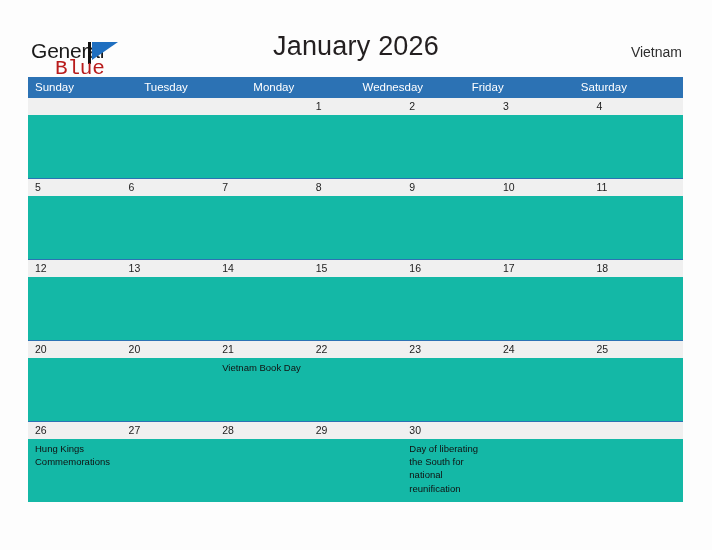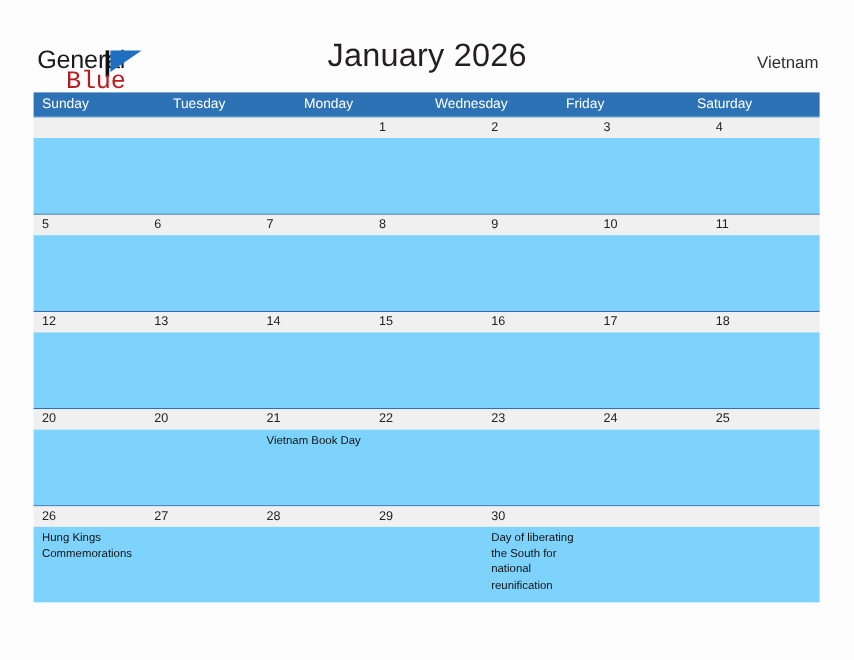--- a/index.html
+++ b/index.html
@@ -145,21 +145,21 @@
     color: #222222;
     line-height: 17px;
     padding-left: 7px;
     font-family: "Liberation Sans", sans-serif;
   }
 
   .week-events {
     display: flex;
     width: 100%;
     min-height: 63px;
-    background: #7dd3fc;
+    background: #14b8a6;
   }
   .event-cell {
     flex: 1 1 0;
     padding: 3px 8px 2px 7px;
     font-size: 9.5px;
     line-height: 13.2px;
     color: #111111;
     font-family: "Liberation Sans", sans-serif;
     word-wrap: break-word;
   }

